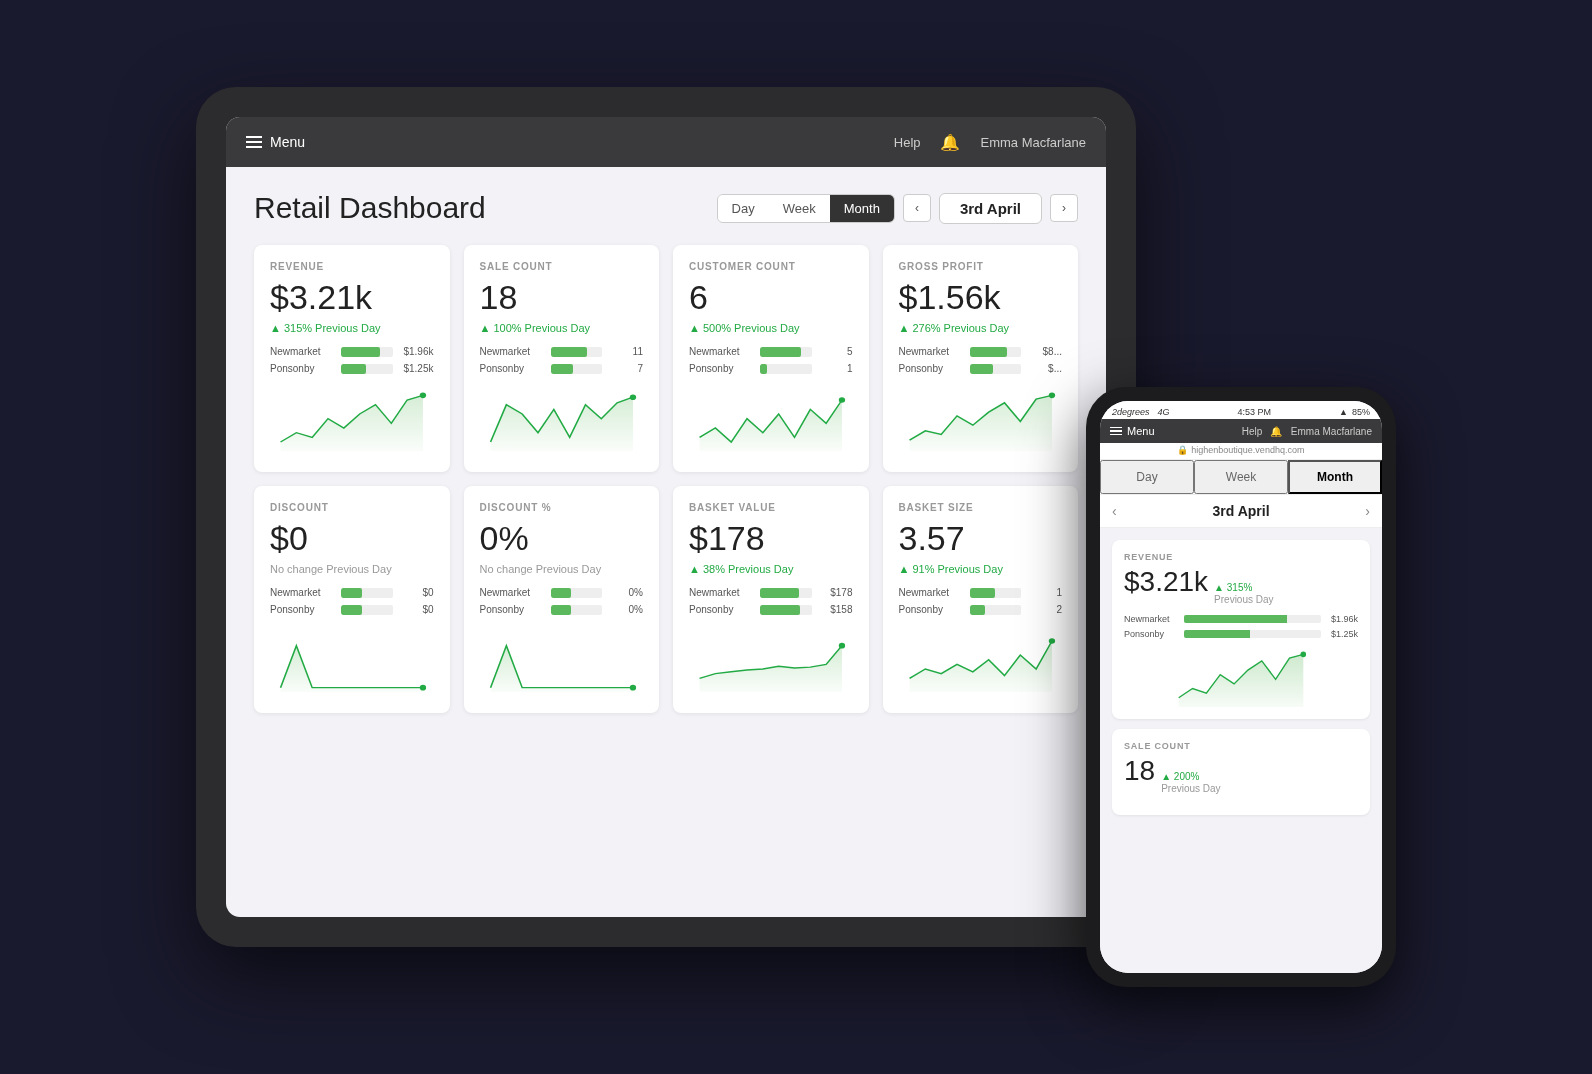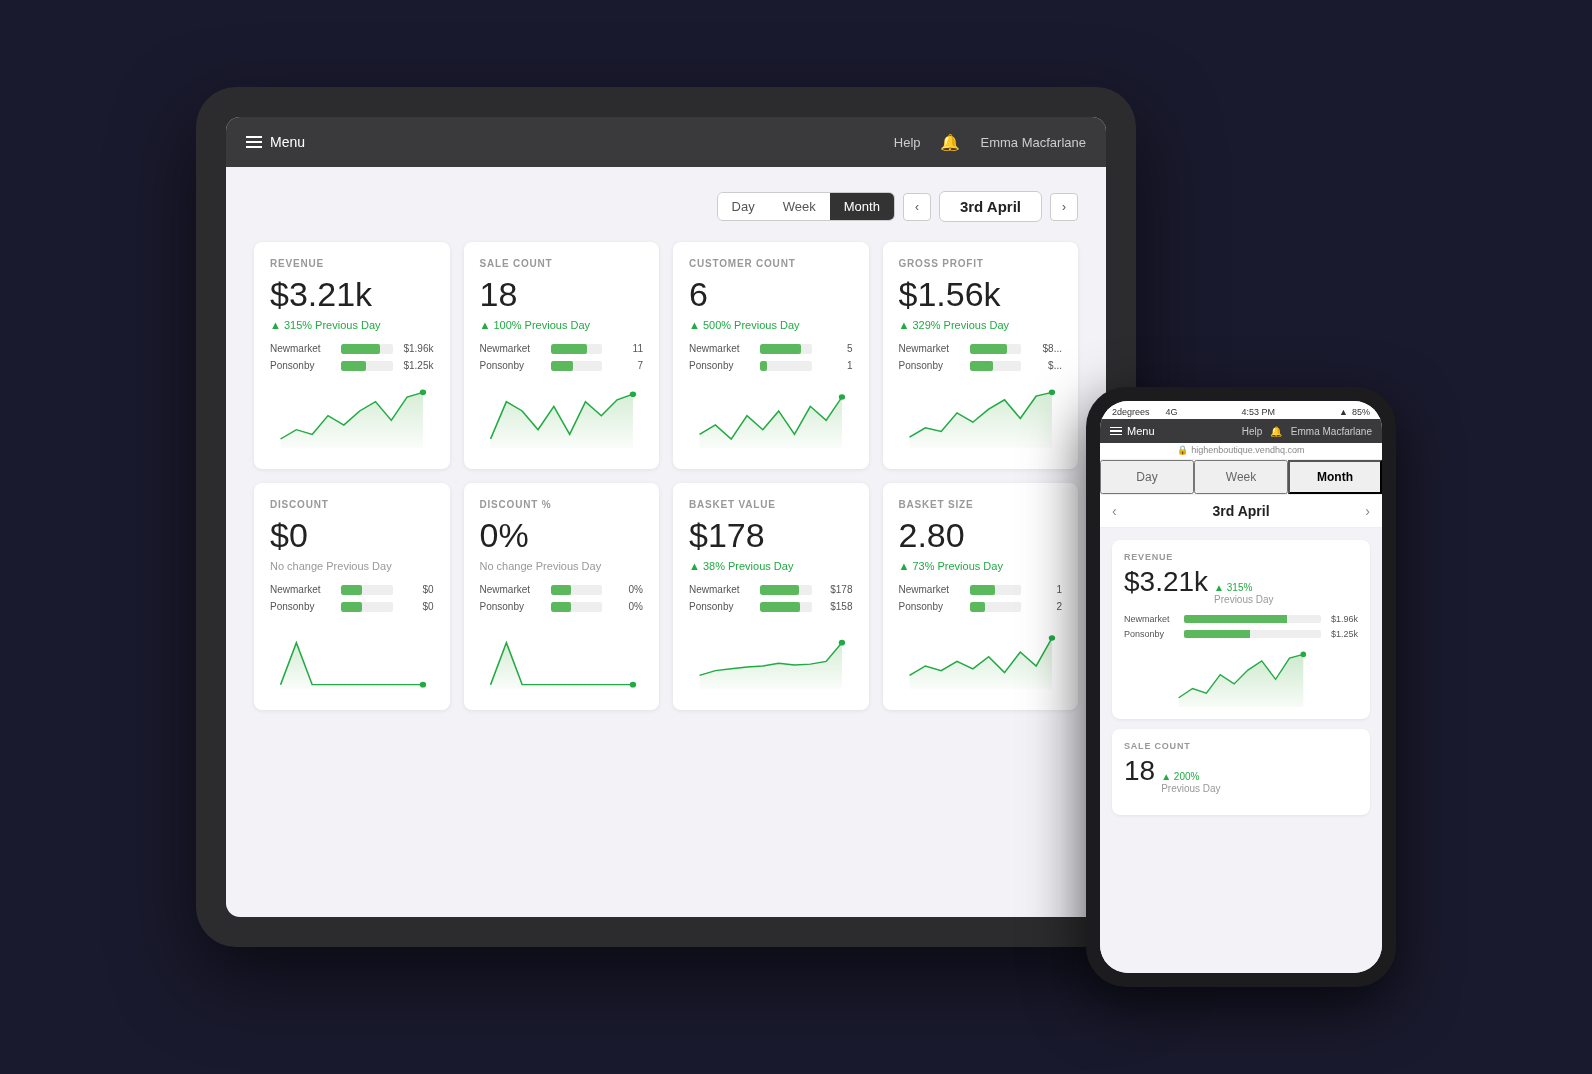--- a/index.html
+++ b/index.html
@@ -258,21 +258,21 @@
     
     .phone-status {
       background: #fff;
       display: flex;
       justify-content: space-between;
       align-items: center;
       padding: 6px 12px 2px;
       font-size: 9px;
       color: #333;
     }
-    .phone-status-left { display: flex; align-items: flex-start; gap: 16px; }
+    .phone-status-left { display: flex; align-items: flex-start; gap: 8px; font-style: italic; }
     .phone-status-right { display: flex; align-items: center; gap: 4px; }
 
     
     .phone-nav {
       background: #3a3a3c;
       display: flex;
       align-items: center;
       padding: 6px 10px;
       gap: 8px;
     }
@@ -450,20 +450,21 @@
         <div class="nav-right">
           <span>Help</span>
           <span class="nav-bell">🔔</span>
           <span>Emma Macfarlane</span>
         </div>
       </div>
 
       <div class="tablet-content">
 
         <div class="dash-header">
+          <h1 class="dash-title">Retail Dashboard</h1>
           <div class="period-controls">
             <div class="period-buttons">
               <button class="period-btn">Day</button>
               <button class="period-btn">Week</button>
               <button class="period-btn active">Month</button>
             </div>
             <button class="nav-arrow">‹</button>
             <div class="date-display">3rd April</div>
             <button class="nav-arrow">›</button>
           </div>
@@ -579,21 +580,21 @@
         <polyline points="10,55 25,45 40,60 55,35 70,50 85,30 100,55 115,25 130,40 145,15" fill="none" stroke="#22aa44" stroke-width="1.5"></polyline>
         <circle cx="145" cy="15" r="3" fill="#22aa44"></circle>
       </svg>
     </div>
   </div>
             <div class="metric-card">
     <div class="card-label">GROSS PROFIT</div>
     <div class="card-value">$1.56k</div>
     <div class="card-change">
       <span style="color:#22aa44">▲</span> 
-                <span style="color:#22aa44">329% Previous Day</span>
+                <span style="color:#22aa44">276% Previous Day</span>
     </div>
     <div class="store-bars">
       <div class="store-bar-row">
         <span class="store-name">Newmarket</span>
         <div class="bar-track">
           <div class="bar-fill" style="width:72%"></div>
         </div>
         <span class="bar-value">$8...</span>
       </div>
       <div class="store-bar-row">
@@ -722,24 +723,24 @@
           </linearGradient>
         </defs>
         <polygon points="10,55 25,50 40,48 55,46 70,45 85,42 100,44 115,43 130,40 145,20 145,70 10,70" fill="url(#grad6)"></polygon>
         <polyline points="10,55 25,50 40,48 55,46 70,45 85,42 100,44 115,43 130,40 145,20" fill="none" stroke="#22aa44" stroke-width="1.5"></polyline>
         <circle cx="145" cy="20" r="3" fill="#22aa44"></circle>
       </svg>
     </div>
   </div>
             <div class="metric-card">
     <div class="card-label">BASKET SIZE</div>
-    <div class="card-value">2.80</div>
+    <div class="card-value">3.57</div>
     <div class="card-change">
       <span style="color:#22aa44">▲</span> 
-                <span style="color:#22aa44">73% Previous Day</span>
+                <span style="color:#22aa44">91% Previous Day</span>
     </div>
     <div class="store-bars">
       <div class="store-bar-row">
         <span class="store-name">Newmarket</span>
         <div class="bar-track">
           <div class="bar-fill" style="width:50%"></div>
         </div>
         <span class="bar-value">1</span>
       </div>
       <div class="store-bar-row">

